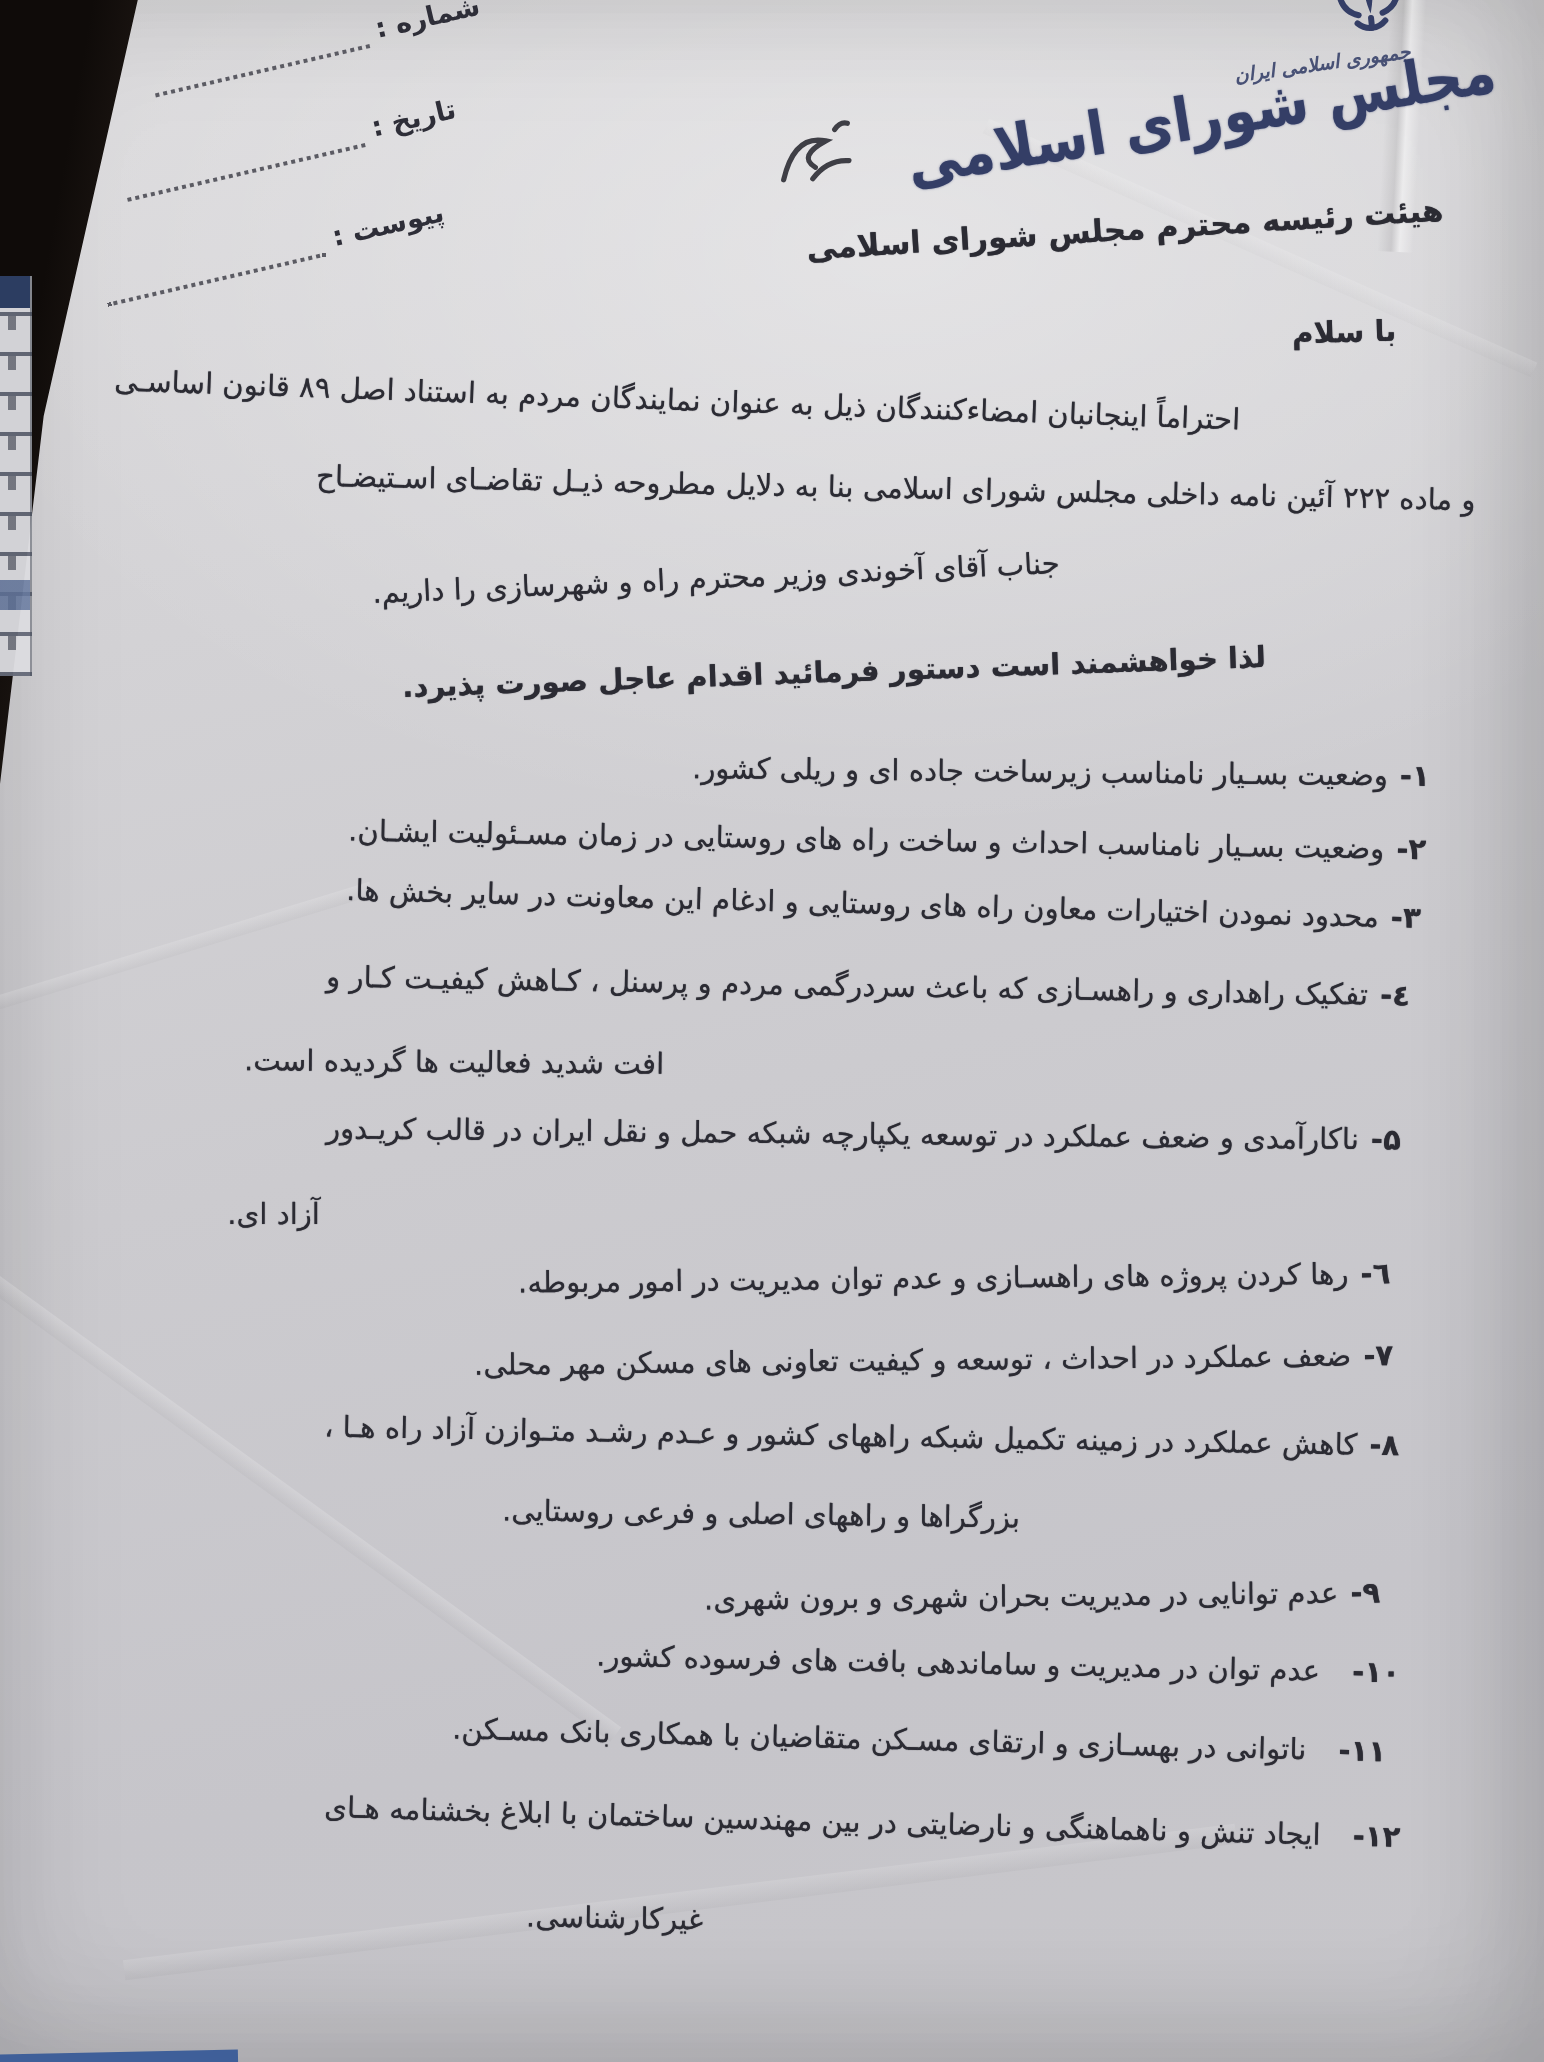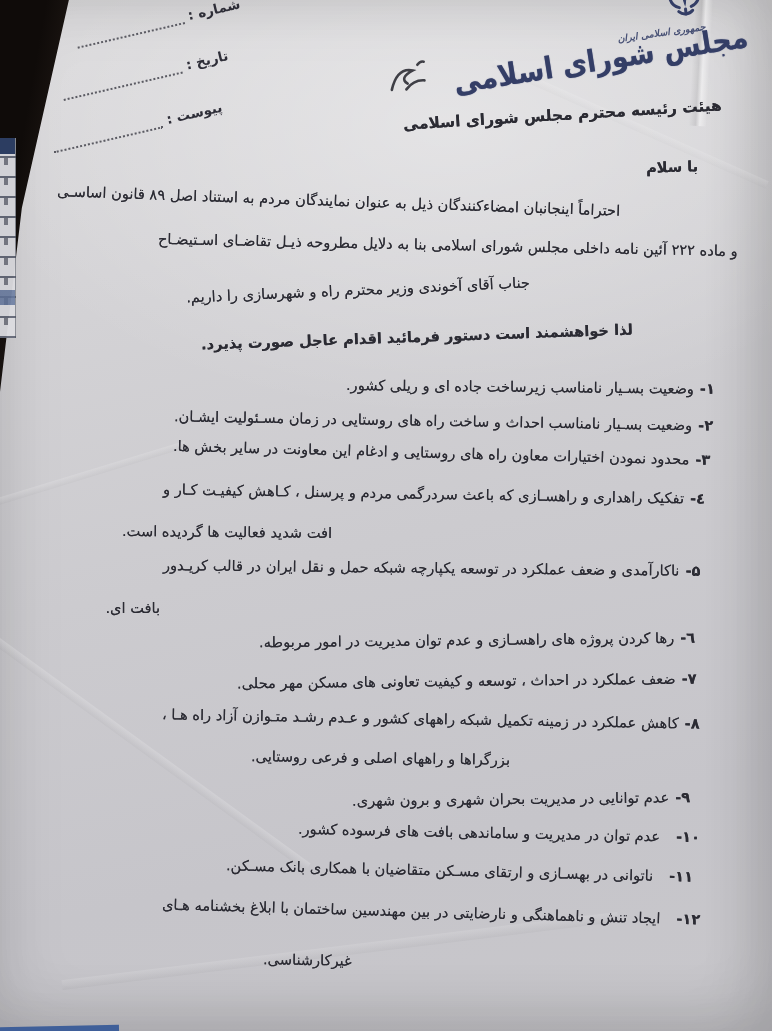--- a/index.html
+++ b/index.html
@@ -140,21 +140,21 @@
     <div class="t pl2">و ماده ۲۲۲ آئین نامه داخلی مجلس شورای اسلامی بنا به دلایل مطروحه ذیـل تقاضـای اسـتیضـاح</div>
     <div class="t pl3">جناب آقای آخوندی وزیر محترم راه و شهرسازی را داریم.</div>
     <div class="t request">لذا خواهشمند است دستور فرمائید اقدام عاجل صورت پذیرد.</div>
 
     <div class="t item i1"><span class="num">۱-</span><span>وضعیت بسـیار نامناسب زیرساخت جاده ای و ریلی کشور.</span></div>
     <div class="t item i2"><span class="num">۲-</span><span>وضعیت بسـیار نامناسب احداث و ساخت راه های روستایی در زمان مسـئولیت ایشـان.</span></div>
     <div class="t item i3"><span class="num">۳-</span><span>محدود نمودن اختیارات معاون راه های روستایی و ادغام این معاونت در سایر بخش ها.</span></div>
     <div class="t item i4"><span class="num">٤-</span><span>تفکیک راهداری و راهسـازی که باعث سردرگمی مردم و پرسنل ، کـاهش کیفیـت کـار و</span></div>
     <div class="t i4b">افت شدید فعالیت ها گردیده است.</div>
     <div class="t item i5"><span class="num">۵-</span><span>ناکارآمدی و ضعف عملکرد در توسعه یکپارچه شبکه حمل و نقل ایران در قالب کریـدور</span></div>
-    <div class="t i5b">بافت ای.</div>
+    <div class="t i5b">آزاد ای.</div>
     <div class="t item i6"><span class="num">٦-</span><span>رها کردن پروژه های راهسـازی و عدم توان مدیریت در امور مربوطه.</span></div>
     <div class="t item i7"><span class="num">۷-</span><span>ضعف عملکرد در احداث ، توسعه و کیفیت تعاونی های مسکن مهر محلی.</span></div>
     <div class="t item i8"><span class="num">۸-</span><span>کاهش عملکرد در زمینه تکمیل شبکه راههای کشور و عـدم رشـد متـوازن آزاد راه هـا ،</span></div>
     <div class="t i8b">بزرگراها و راههای اصلی و فرعی روستایی.</div>
     <div class="t item i9"><span class="num">۹-</span><span>عدم توانایی در مدیریت بحران شهری و برون شهری.</span></div>
     <div class="t item wide-gap i10"><span class="num">۱۰-</span><span>عدم توان در مدیریت و ساماندهی بافت های فرسوده کشور.</span></div>
     <div class="t item wide-gap i11"><span class="num">۱۱-</span><span>ناتوانی در بهسـازی و ارتقای مسـکن متقاضیان با همکاری بانک مسـکن.</span></div>
     <div class="t item wide-gap i12"><span class="num">۱۲-</span><span>ایجاد تنش و ناهماهنگی و نارضایتی در بین مهندسین ساختمان با ابلاغ بخشنامه هـای</span></div>
     <div class="t i12b">غیرکارشناسی.</div>
 

